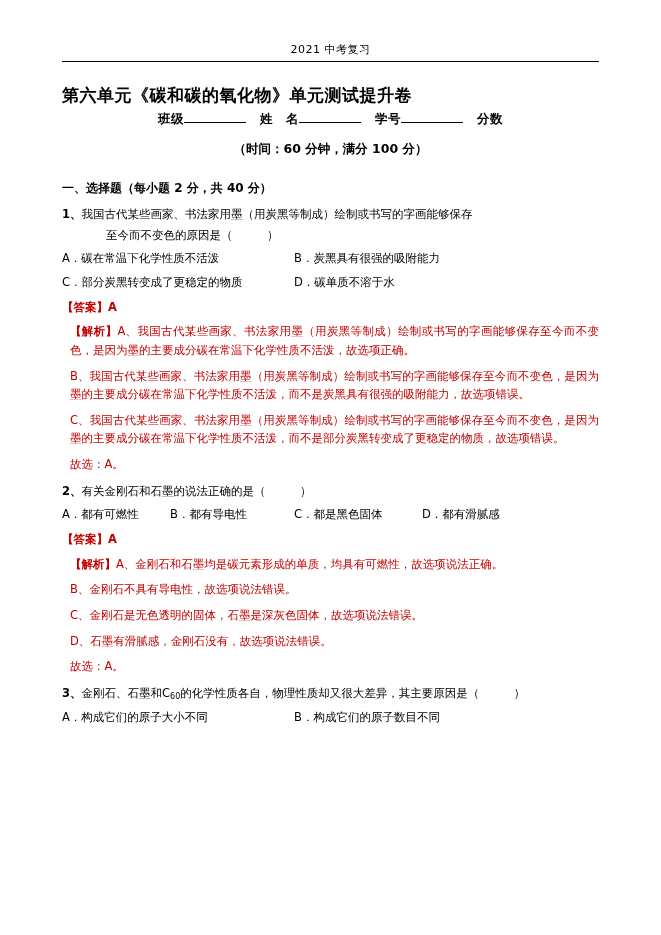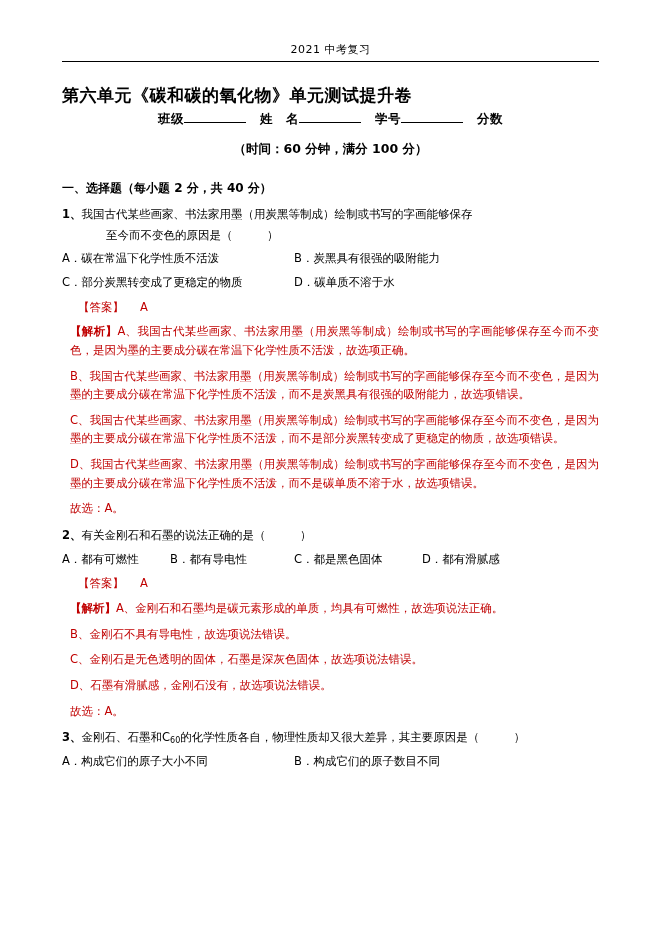--- a/index.html
+++ b/index.html
@@ -88,21 +88,21 @@
   }
   .opt-row span.o {
     display: inline-block;
   }
   .answer {
     color: #c00000;
     font-size: 11.5px;
     margin-top: 8px;
     line-height: 1.45;
   }
-  .answer b { font-weight: normal; margin-left: 16px; }
+  .answer b { font-weight: bold; }
   .explain {
     color: #c00000;
     font-size: 11.5px;
     margin-top: 7px;
     line-height: 1.62;
     text-align: justify;
   }
   .explain p {
     margin: 0 0 0 8px;
   }
@@ -143,21 +143,20 @@
   <div class="opt-row">
     <span class="o" style="min-width:232px">C．部分炭黑转变成了更稳定的物质</span><span class="o">D．碳单质不溶于水</span>
   </div>
   <div class="answer">
     <b>【答案】</b><b>A</b>
   </div>
   <div class="explain">
     <p><b>【解析】</b><span>A、我国古代某些画家、书法家用墨（用炭黑等制成）绘制或书写的字画能够保存至今而不变色，是因为墨的主要成分碳在常温下化学性质不活泼，故选项正确。</span></p>
     <p>B、我国古代某些画家、书法家用墨（用炭黑等制成）绘制或书写的字画能够保存至今而不变色，是因为墨的主要成分碳在常温下化学性质不活泼，而不是炭黑具有很强的吸附能力，故选项错误。</p>
     <p>C、我国古代某些画家、书法家用墨（用炭黑等制成）绘制或书写的字画能够保存至今而不变色，是因为墨的主要成分碳在常温下化学性质不活泼，而不是部分炭黑转变成了更稳定的物质，故选项错误。</p>
-    <p>D、我国古代某些画家、书法家用墨（用炭黑等制成）绘制或书写的字画能够保存至今而不变色，是因为墨的主要成分碳在常温下化学性质不活泼，而不是碳单质不溶于水，故选项错误。</p>
     <p>故选：A。</p>
   </div>
 
   <div class="q-line">
     <span class="q-num">2、</span><span>有关金刚石和石墨的说法正确的是（　　　）</span>
   </div>
   <div class="opt-row">
     <span class="o" style="min-width:108px">A．都有可燃性</span><span class="o" style="min-width:124px">B．都有导电性</span><span class="o" style="min-width:128px">C．都是黑色固体</span><span class="o">D．都有滑腻感</span>
   </div>
   <div class="answer">

